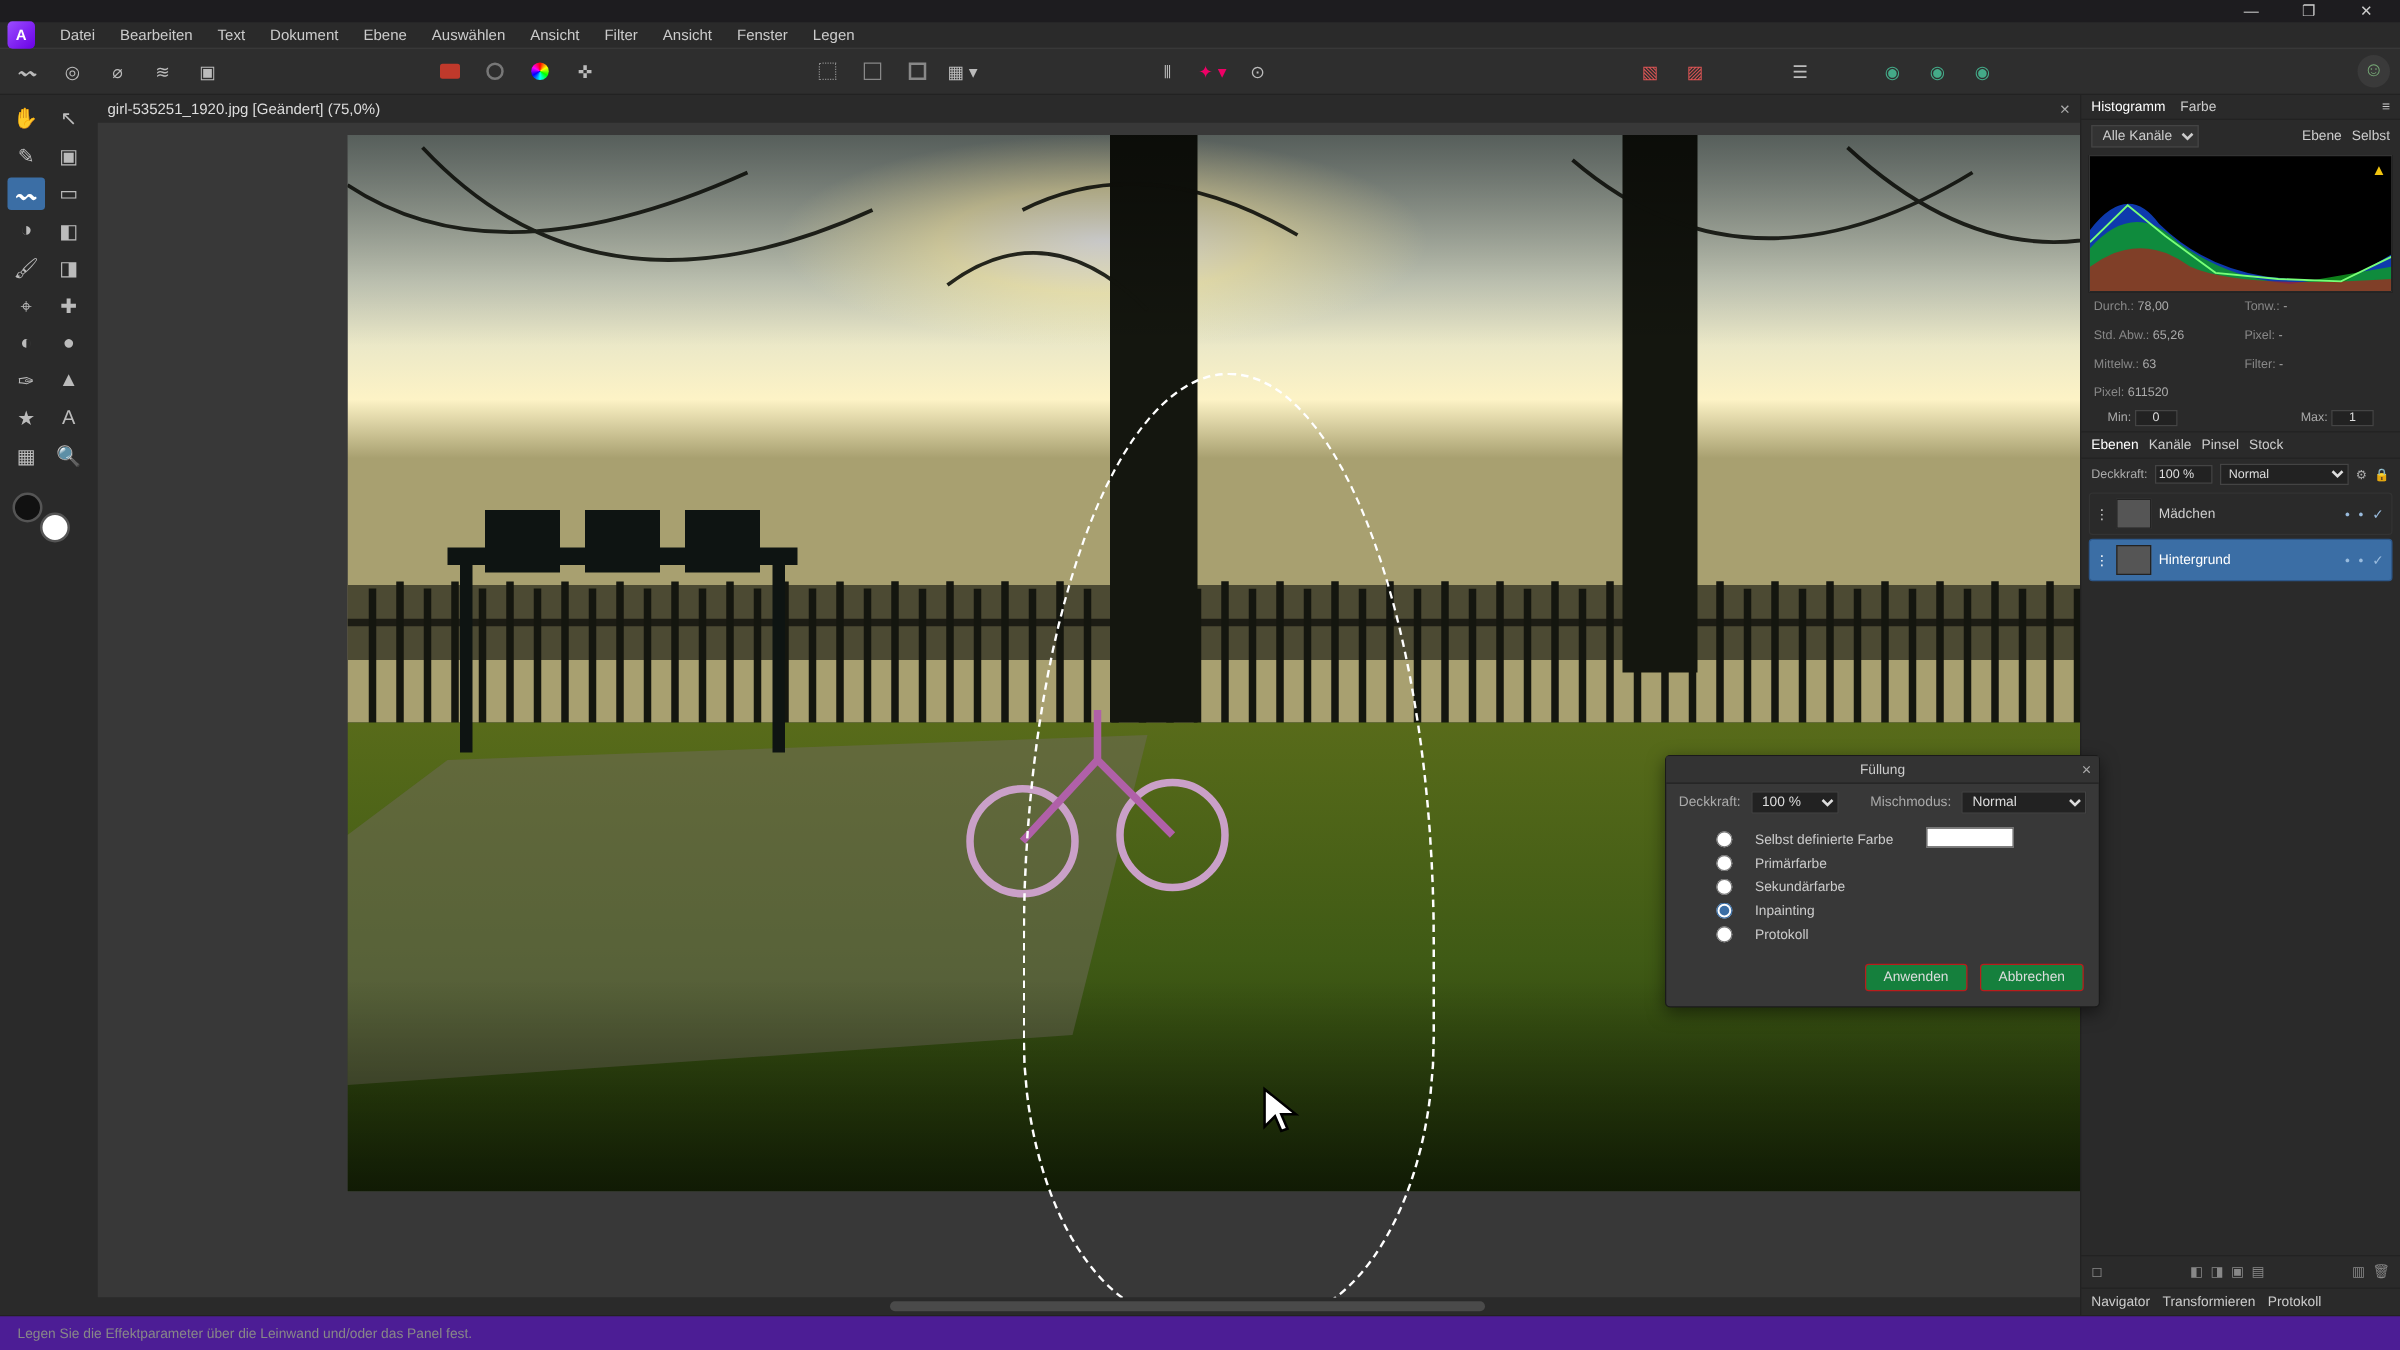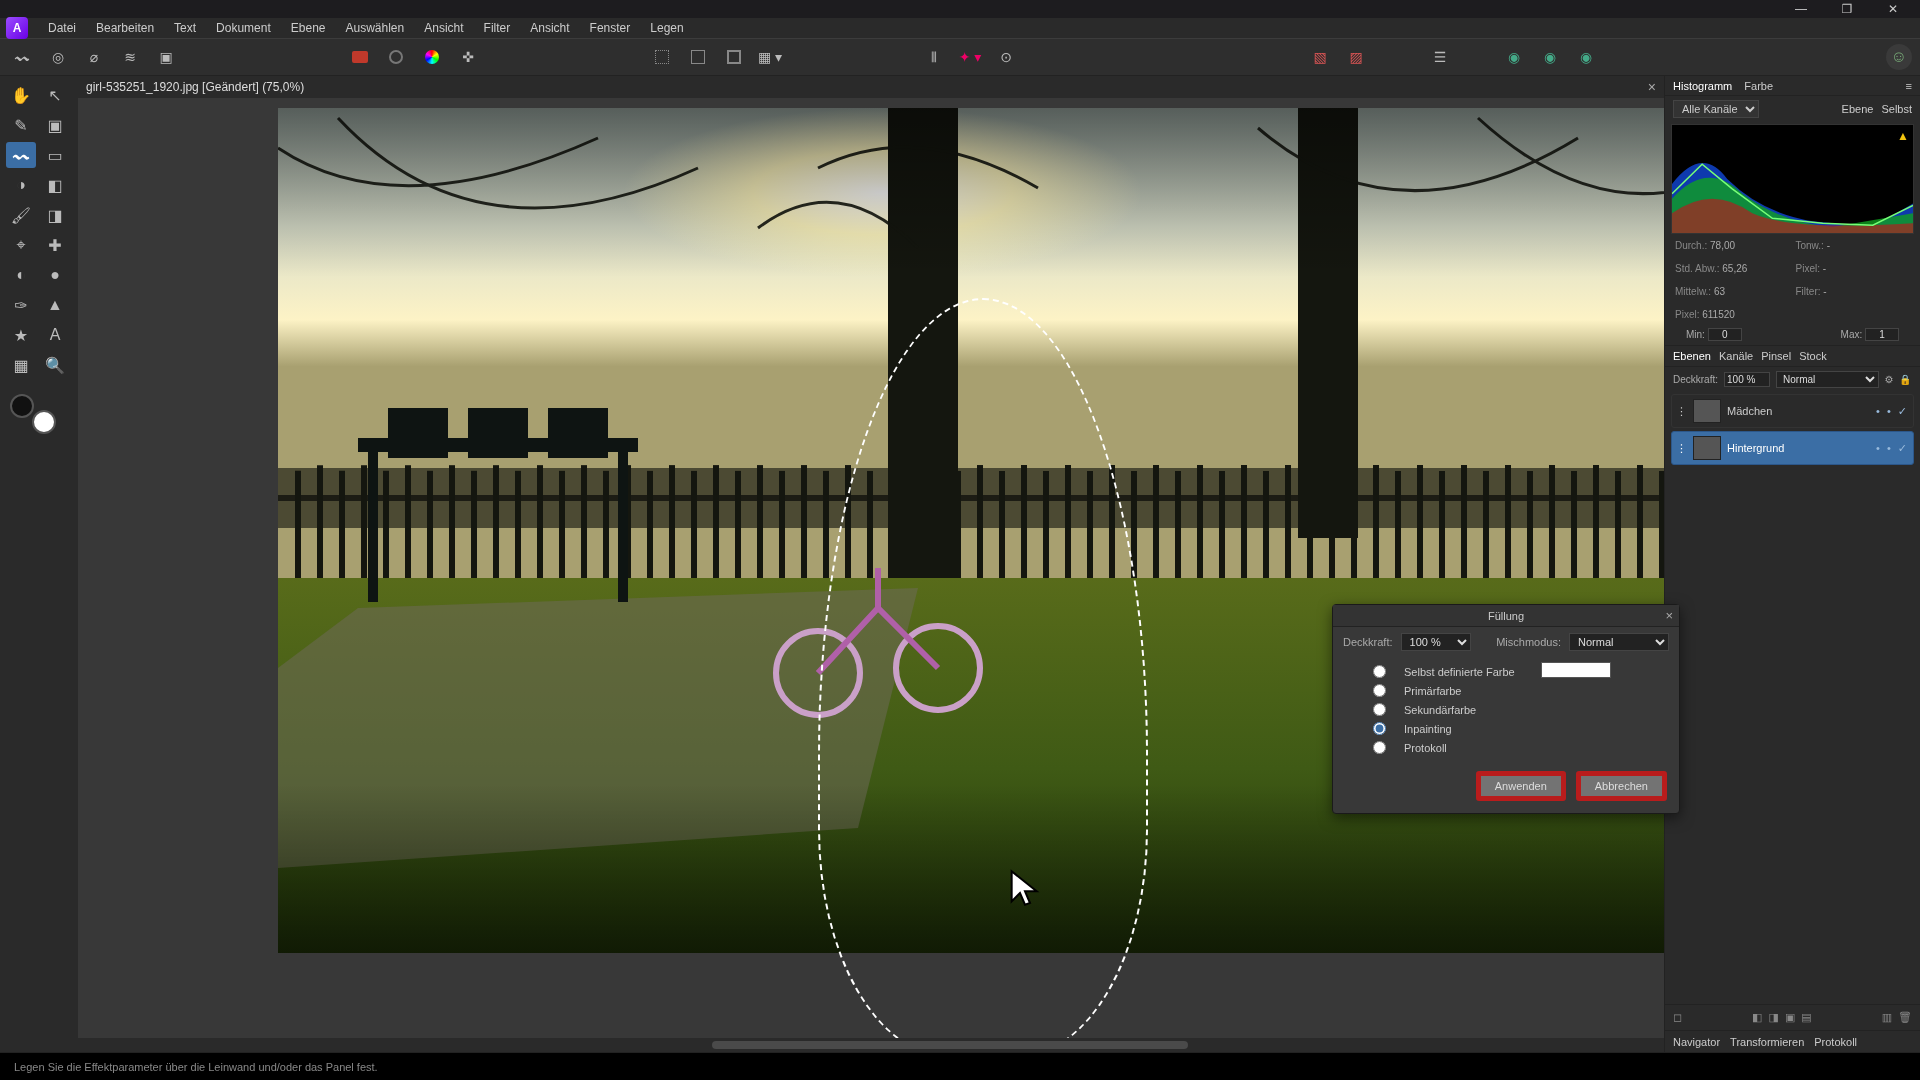--- a/index.html
+++ b/index.html
@@ -73,23 +73,23 @@
 .dlg-t{height:22px;display:flex;align-items:center;justify-content:center;background:#333;border-bottom:1px solid #222;position:relative;}
 .dlg-t .x{position:absolute;right:6px;color:#aaa;font-size:13px;}
 .dlg-row{display:flex;align-items:center;gap:8px;padding:6px 10px;}
 .dlg-row label{color:#aaa;}
 .dlg-row select,.dlg-row input[type=text]{background:#222;color:#ddd;border:1px solid #444;font-size:11px;padding:1px 4px;}
 .opts{padding:2px 0 6px;}
 .opt{display:flex;align-items:flex-end;gap:18px;padding:3px 40px;}
 .opt input{accent-color:#3b6ea5;}
 .color-prev{width:70px;height:16px;background:#fff;border:1px solid #555;margin-left:8px;}
 .dlg-foot{display:flex;justify-content:flex-end;gap:10px;padding:8px 12px 12px;}
-.dlg-foot button{background:#737373;border:5px solid #b91c1c;color:#ddd;padding:4px 14px;font-size:11px;border-radius:3px;}
-
-.status{position:absolute;left:0;right:0;bottom:0;height:28px;background:#000000;border-top:1px solid #222;display:flex;align-items:center;padding:0 14px;font-size:11px;color:#888;}
+.dlg-foot button{background:#15803d;border:1px solid #b91c1c;color:#ddd;padding:4px 14px;font-size:11px;border-radius:3px;}
+
+.status{position:absolute;left:0;right:0;bottom:0;height:28px;background:#4c1d95;border-top:1px solid #222;display:flex;align-items:center;padding:0 14px;font-size:11px;color:#888;}
 </style>
 </head>
 <body>
 
 <div class="titlebar">
   <div class="winbtn">—</div>
   <div class="winbtn">❐</div>
   <div class="winbtn">✕</div>
 </div>
 

